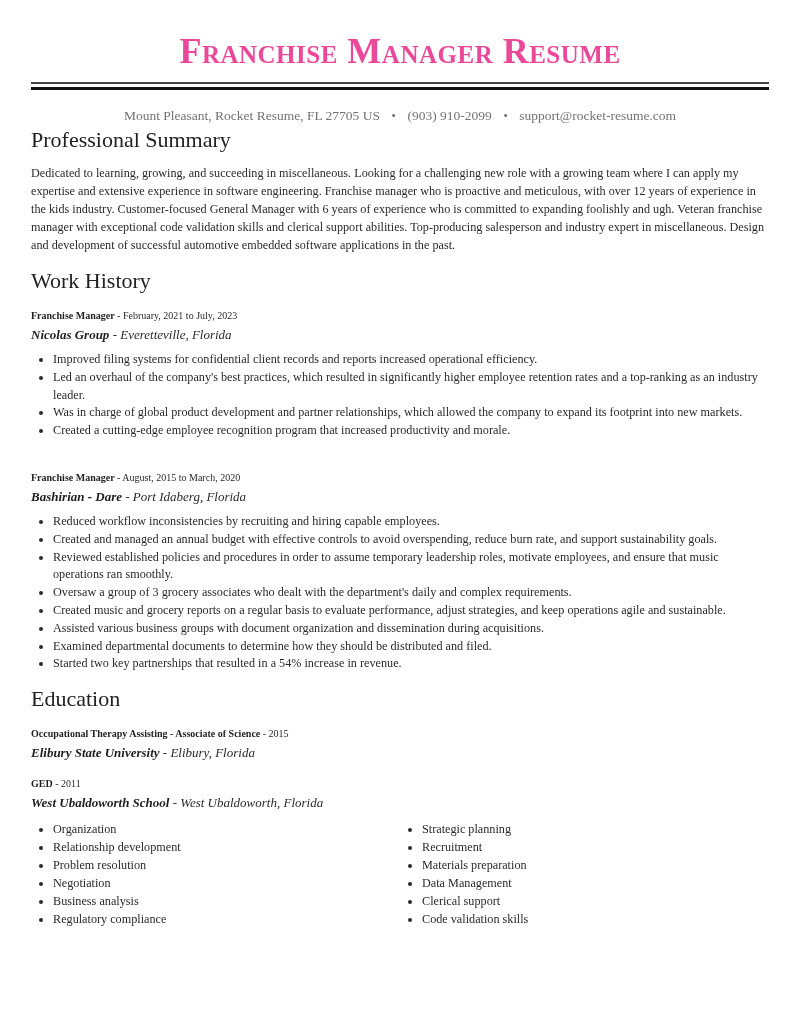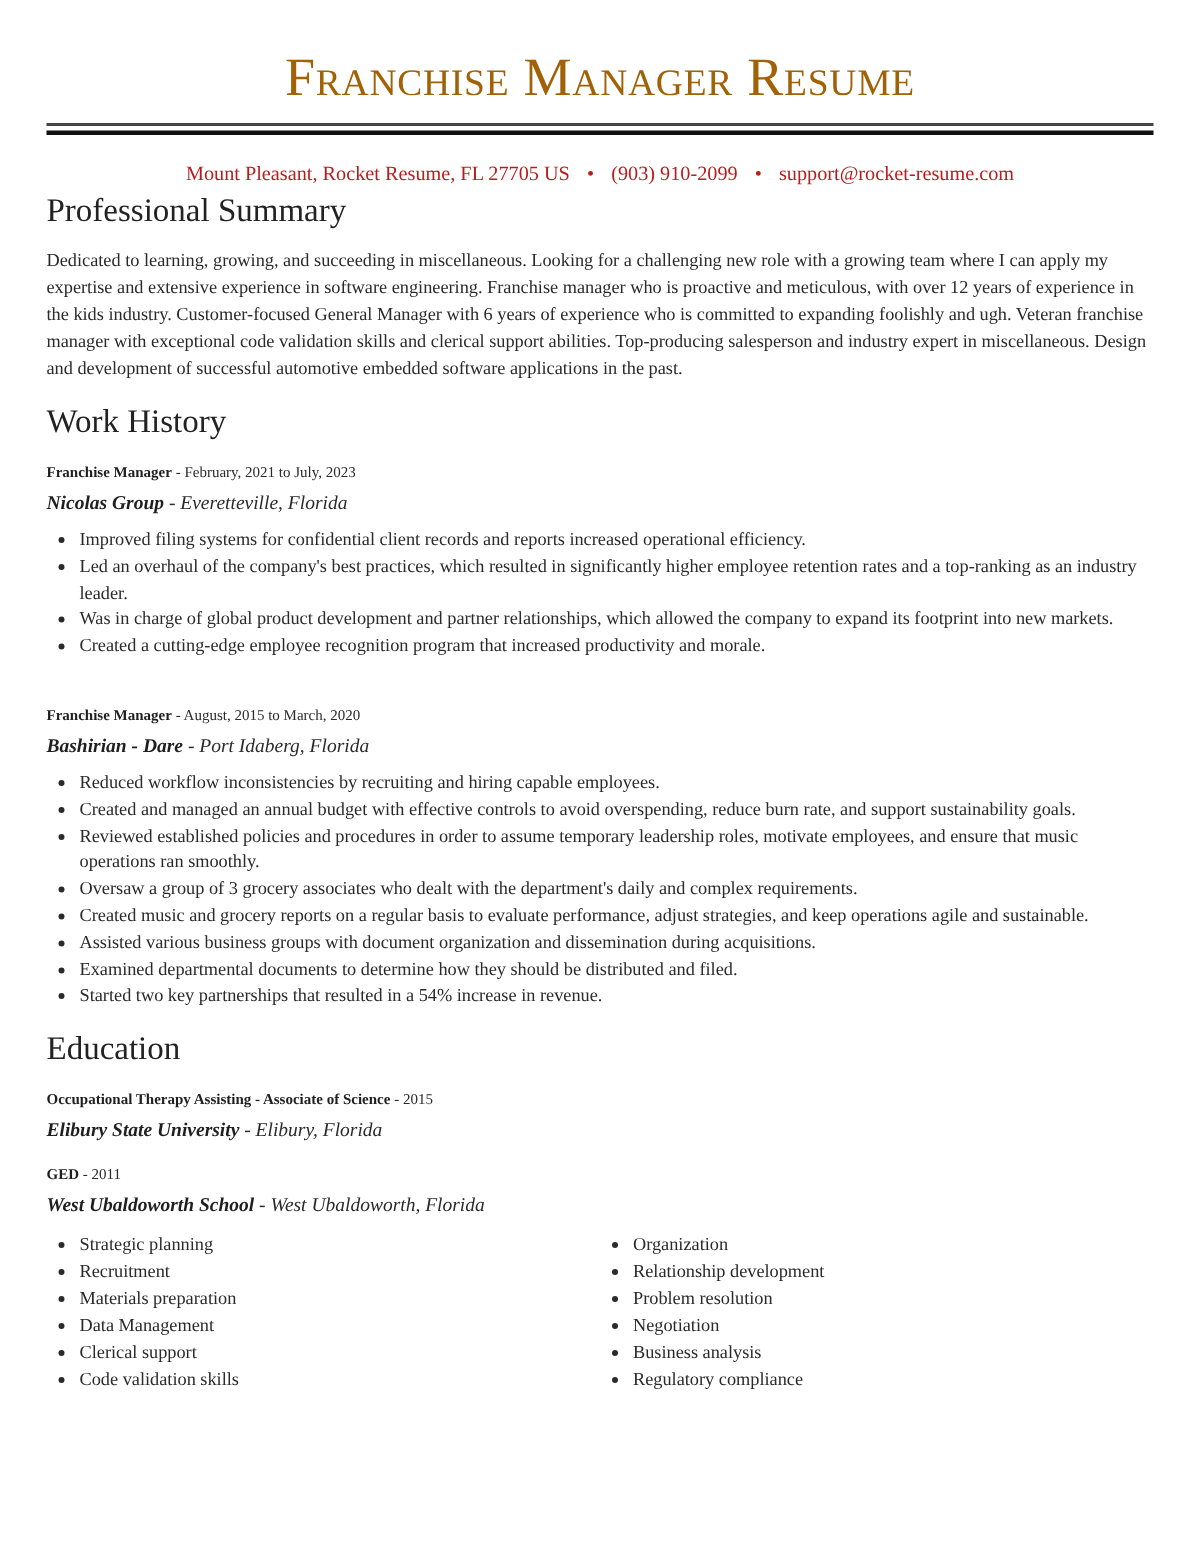--- a/index.html
+++ b/index.html
@@ -4,30 +4,30 @@
   <style>
     html, body { margin: 0; padding: 0; background: #ffffff; }
     body {
       width: 800px; height: 1035px; overflow: hidden;
       font-family: "Liberation Serif", "DejaVu Serif", serif;
       color: #2a2a2a;
     }
     .page { position: relative; padding: 0 31px; }
     .title {
       text-align: center;
-      font-size: 36px; font-weight: normal;
+      font-size: 36px; font-weight: bold;
       font-variant: small-caps;
       letter-spacing: 0.5px;
-      color: #a16207;
+      color: #ec4899;
       margin: 0; padding-top: 28px; height: 46px; line-height: 46px;
     }
     .rule-thin { height: 2px; background: #444; margin-top: 8px; }
     .rule-thick { height: 3px; background: #111; margin-top: 3px; }
     .contact {
-      text-align: center; font-size: 13.5px; color: #b91c1c;
+      text-align: center; font-size: 13.5px; color: #737373;
       margin-top: 16px; height: 20px; line-height: 20px;
     }
     .contact .sep { margin: 0 8px; }
     h2 {
       font-weight: normal; font-size: 22px; color: #222;
       margin: 0; line-height: 28px;
     }
     .h-summary { }
     .summary {
       font-size: 12.2px; line-height: 18px; margin-top: 10px; color: #2a2a2a;
@@ -129,31 +129,31 @@
       </div>
       <div class="org-line">
         <b>West Ubaldoworth School</b><span> - West Ubaldoworth, Florida</span>
       </div>
     </div>
   </section>
 
   <section>
     <div class="skills">
       <ul>
+        <li>Organization</li>
+        <li>Relationship development</li>
+        <li>Problem resolution</li>
+        <li>Negotiation</li>
+        <li>Business analysis</li>
+        <li>Regulatory compliance</li>
+      </ul>
+      <ul>
         <li>Strategic planning</li>
         <li>Recruitment</li>
         <li>Materials preparation</li>
         <li>Data Management</li>
         <li>Clerical support</li>
         <li>Code validation skills</li>
       </ul>
-      <ul>
-        <li>Organization</li>
-        <li>Relationship development</li>
-        <li>Problem resolution</li>
-        <li>Negotiation</li>
-        <li>Business analysis</li>
-        <li>Regulatory compliance</li>
-      </ul>
     </div>
   </section>
 
 </div>
 
 </body></html>

